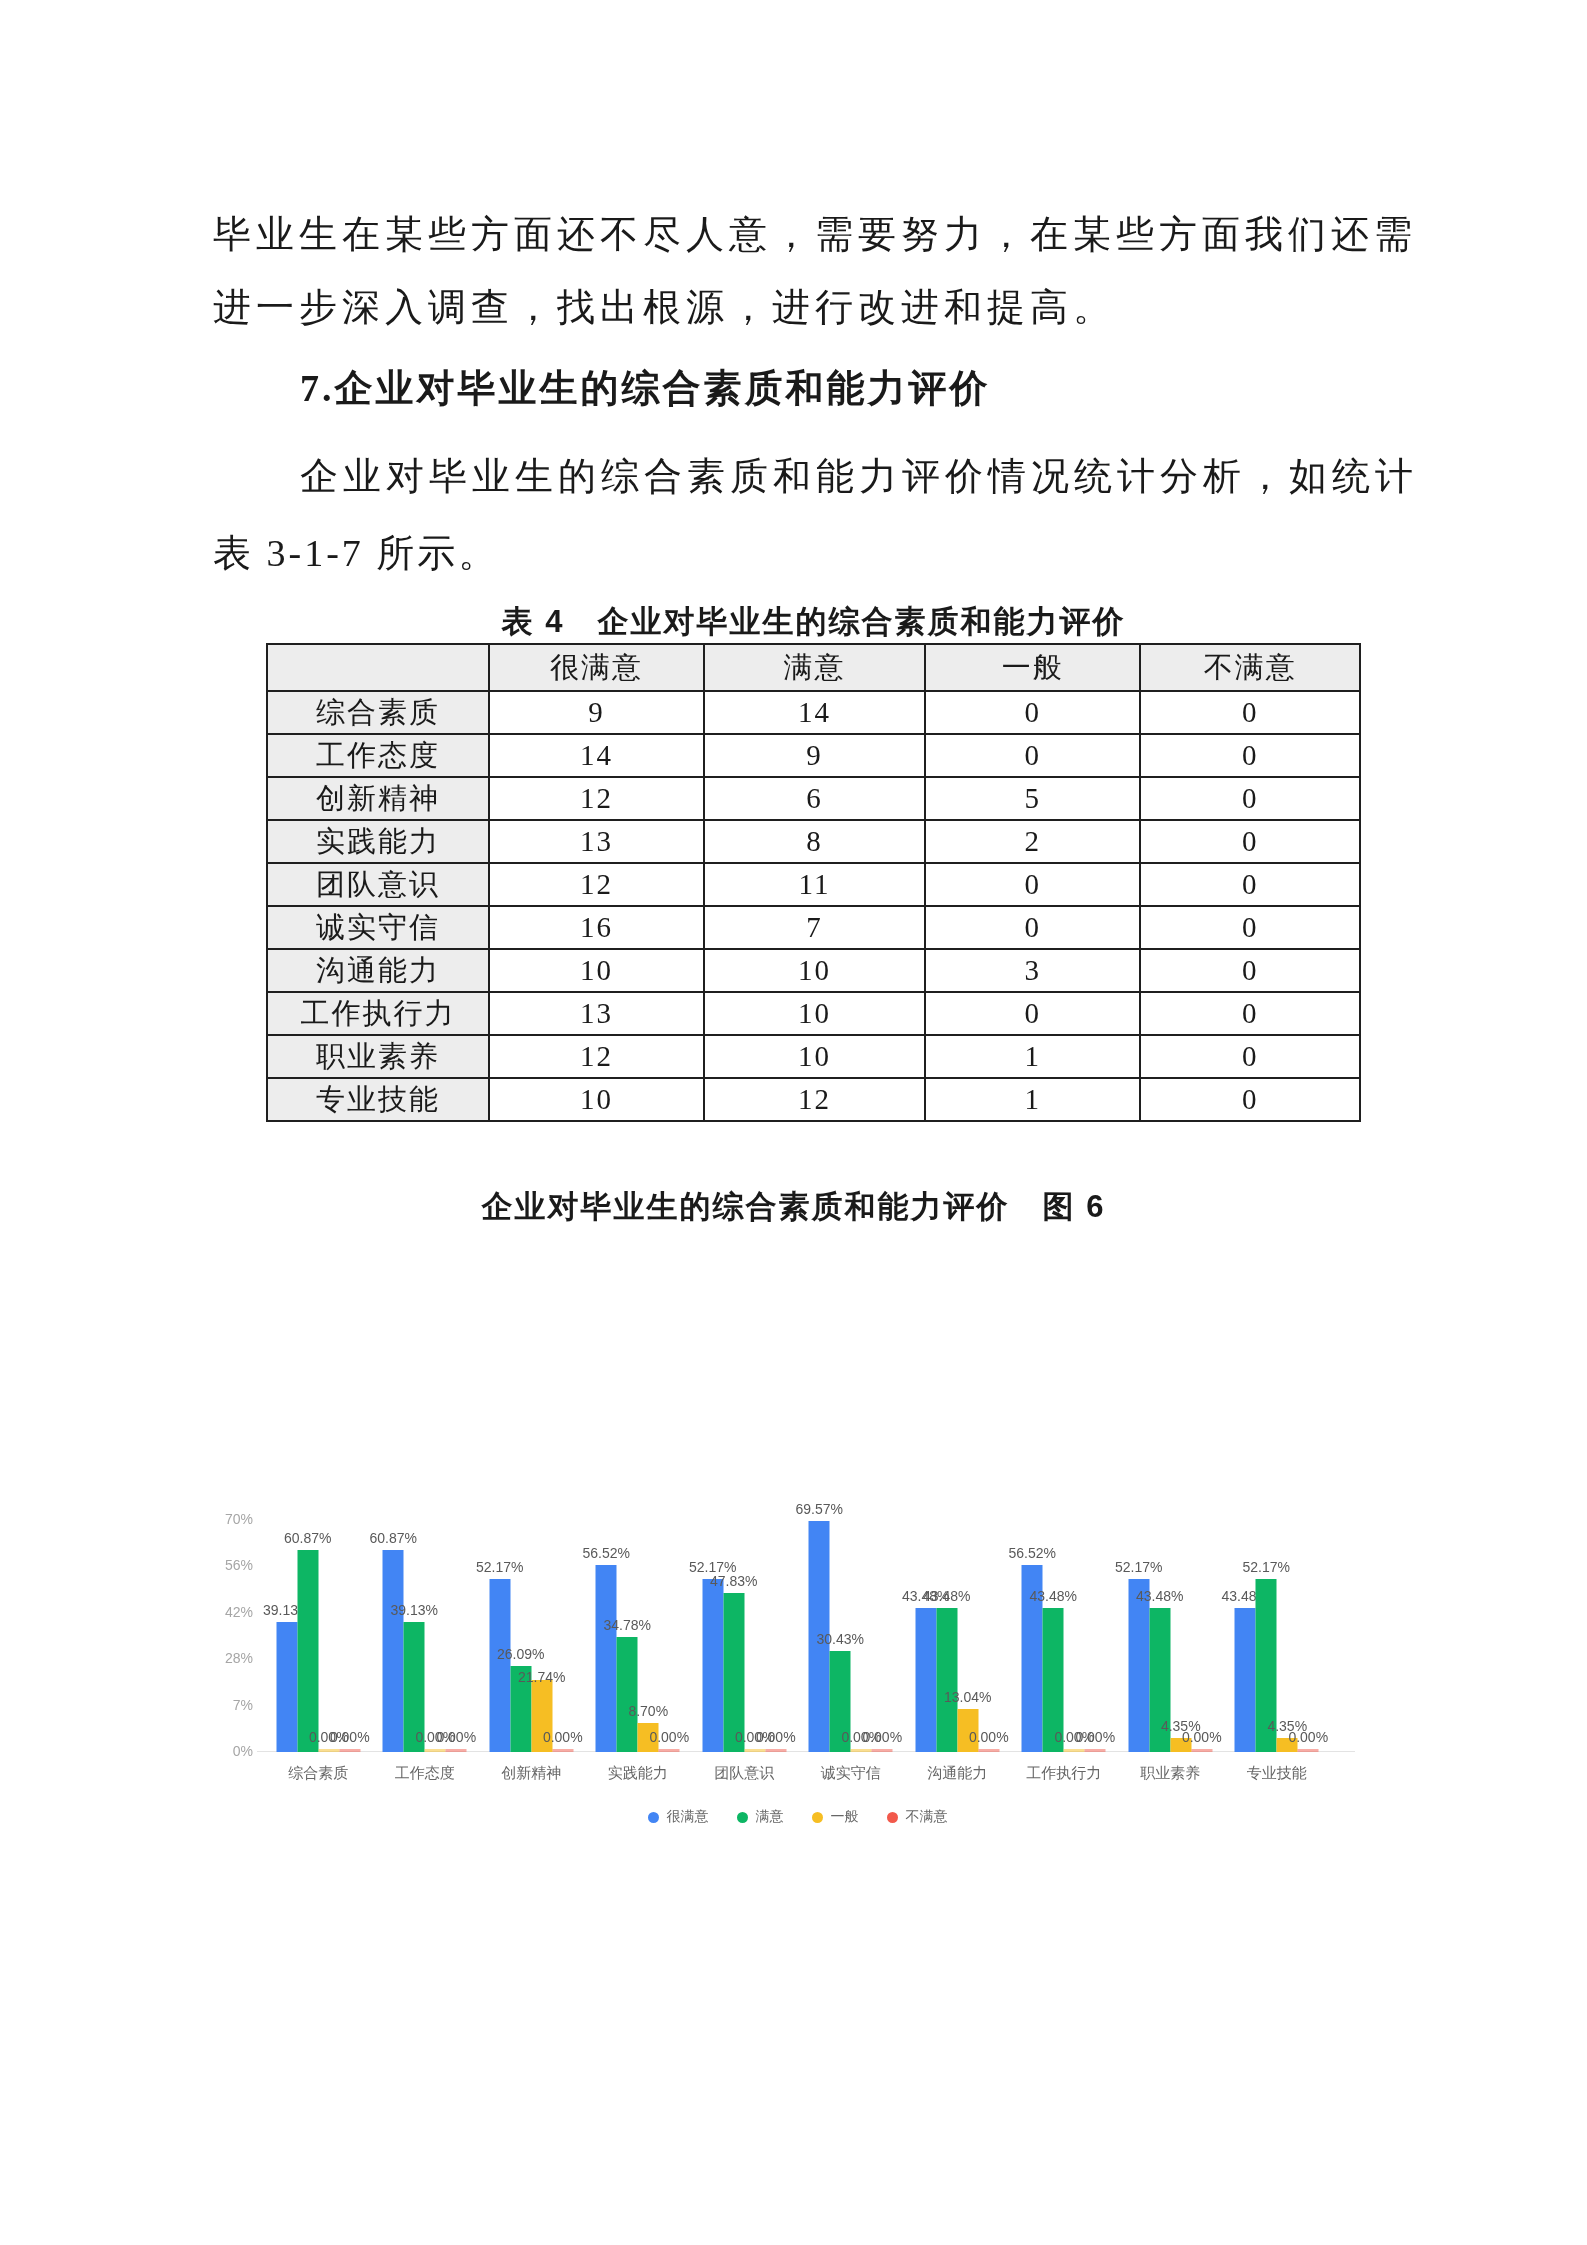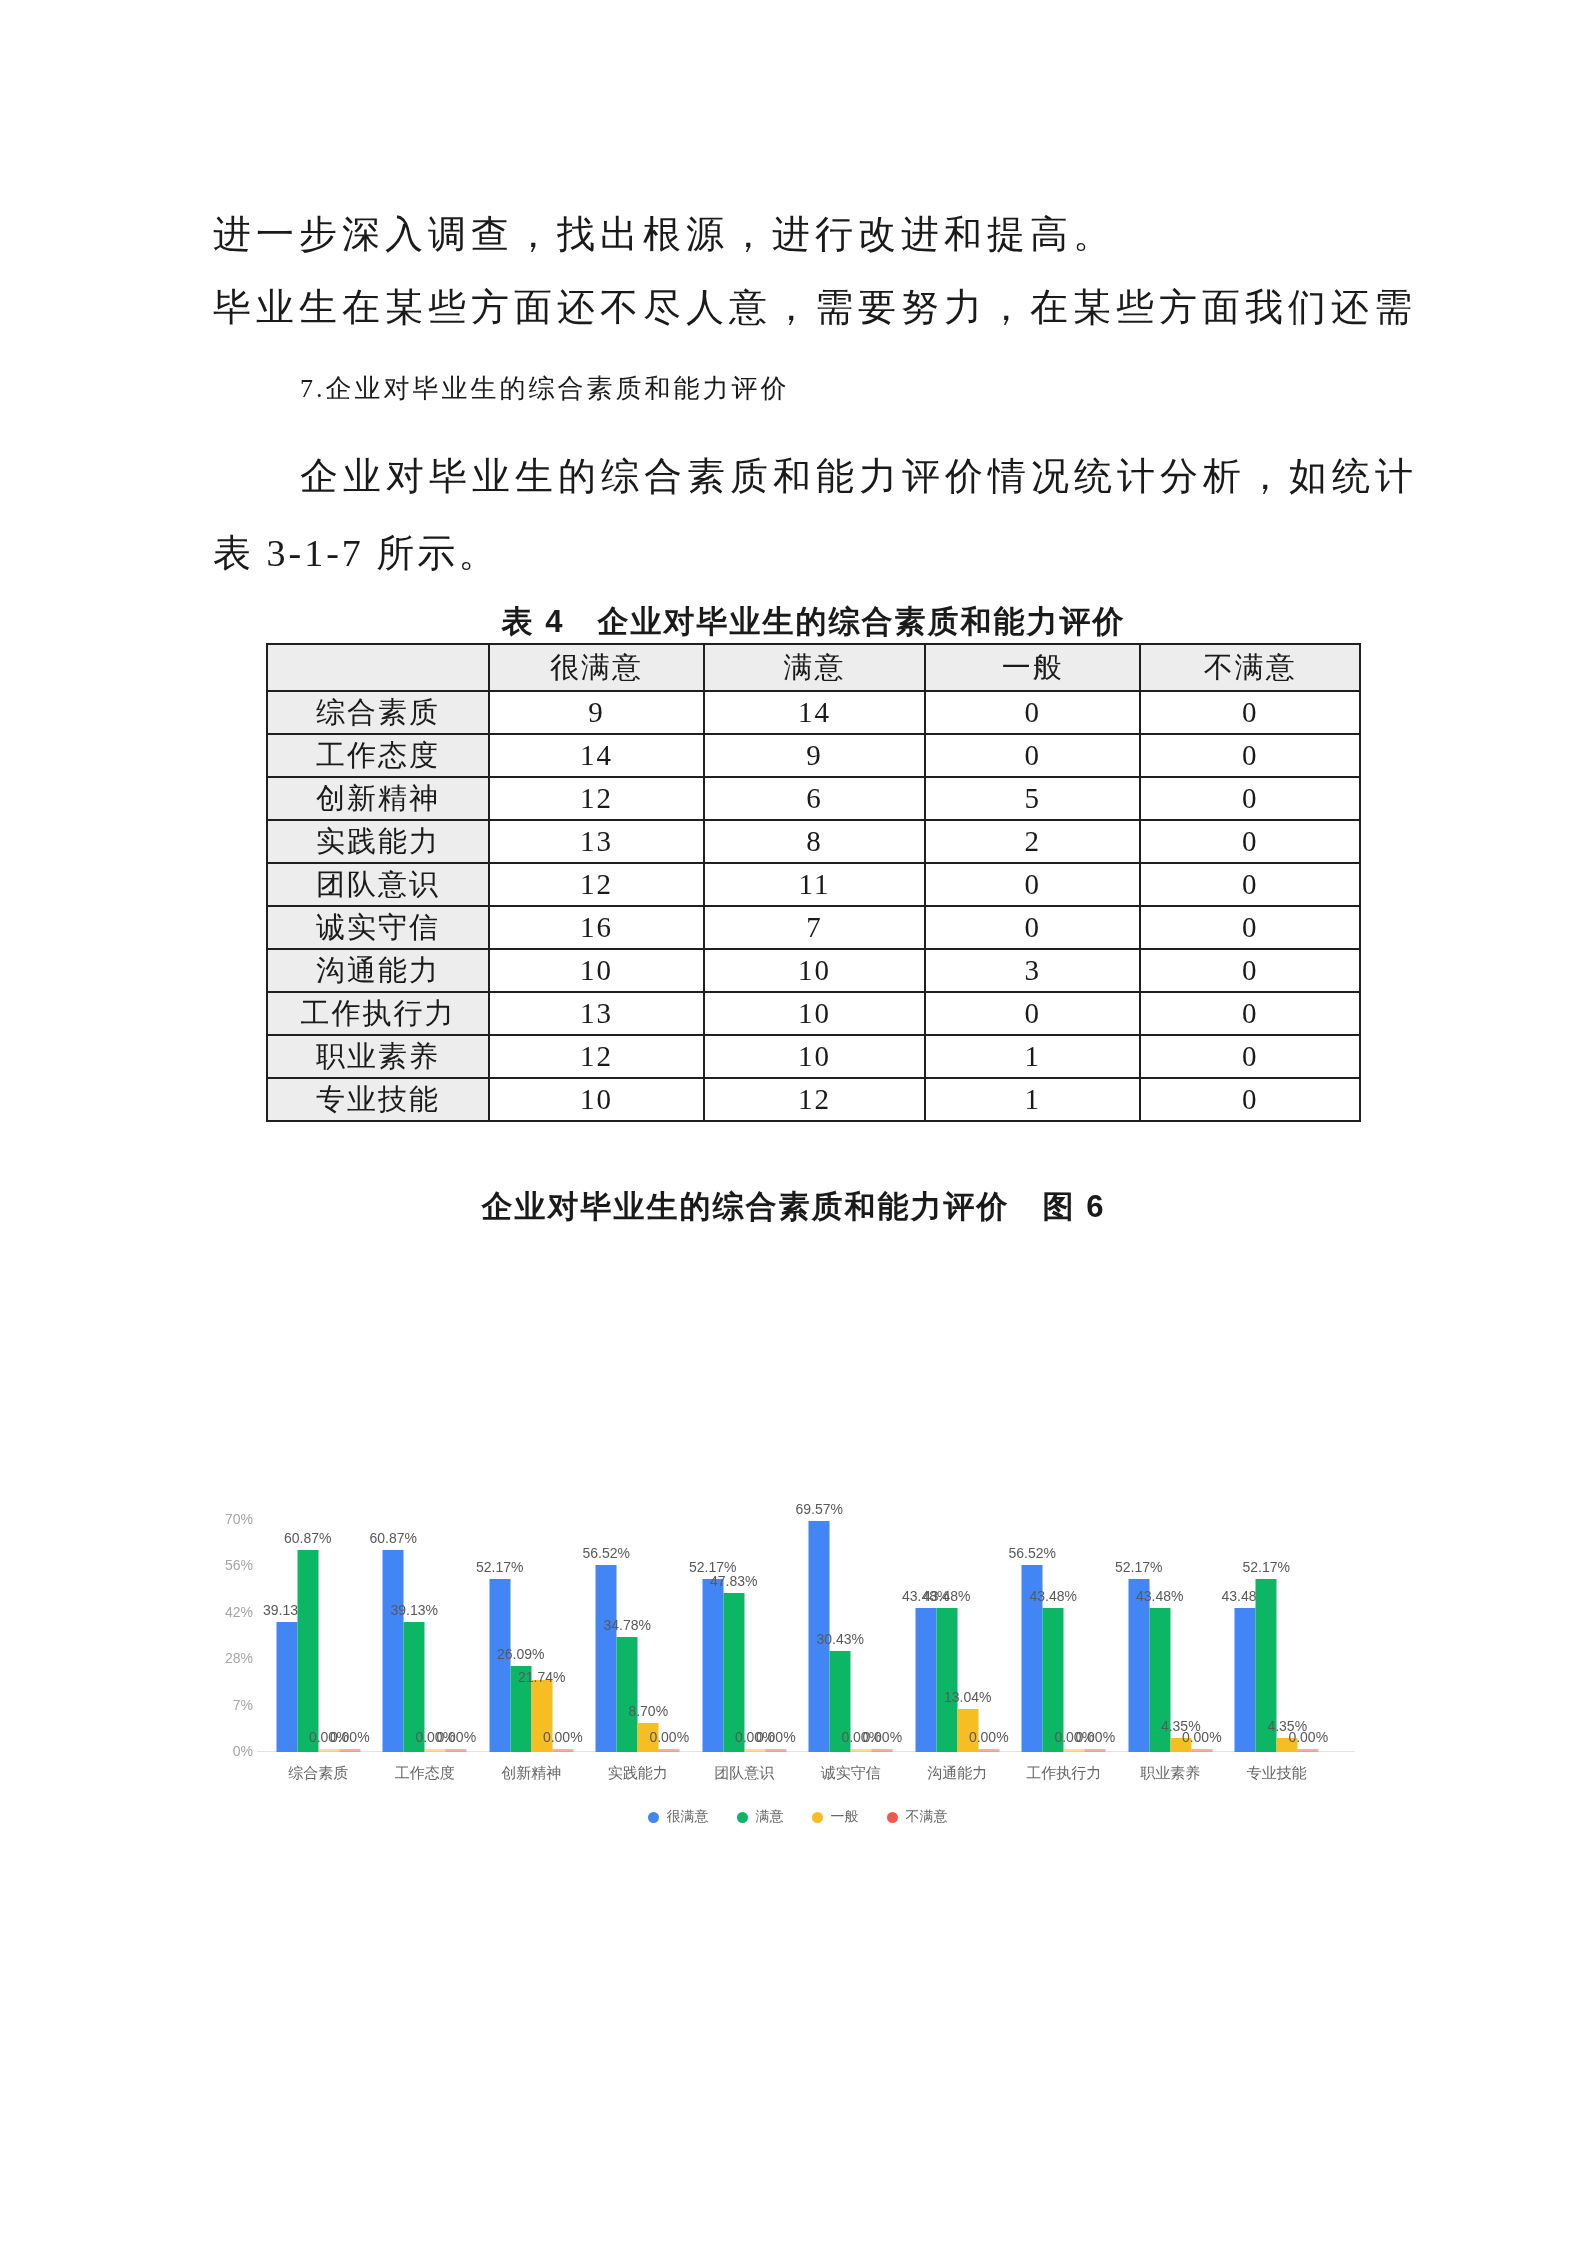--- a/index.html
+++ b/index.html
@@ -4,21 +4,21 @@
 <style>
   html,body{margin:0;padding:0;}
   body{
     width:1587px;height:2245px;position:relative;background:#ffffff;
     font-family:"Liberation Serif","DejaVu Serif",serif;color:#1a1a1a;
     overflow:hidden;
   }
   .abs{position:absolute;}
   
   .bodytext{font-size:38px;line-height:73px;letter-spacing:5px;white-space:nowrap;}
-  .heading{font-size:26px;line-height:73px;letter-spacing:3px;font-weight:normal;white-space:nowrap;}
+  .heading{font-size:38px;line-height:73px;letter-spacing:3px;font-weight:bold;white-space:nowrap;}
   
   .santitle{
     font-family:"Liberation Sans","DejaVu Sans",sans-serif;
     font-weight:bold;font-size:31px;letter-spacing:2px;text-align:center;white-space:nowrap;
   }
   
   table.comp{border-collapse:collapse;table-layout:fixed;width:1095px;}
   table.comp th,table.comp td{
     border:2px solid #1f1f1f;text-align:center;vertical-align:middle;
     font-size:29px;font-weight:normal;padding:0;letter-spacing:2px;
@@ -49,22 +49,22 @@
     display:flex;justify-content:center;align-items:center;gap:28px;
   }
   #chart .legend-item{display:flex;align-items:center;gap:8px;}
   #chart .legend-dot{width:11px;height:11px;border-radius:50%;}
   #chart .legend-label{font-size:14px;color:#666;white-space:nowrap;}
 </style>
 </head>
 <body>
 
 <div class="abs bodytext" style="left:213px;top:198px;">
+  <div>毕业生在某些方面还不尽人意，需要努力，在某些方面我们还需</div>
   <div>进一步深入调查，找出根源，进行改进和提高。</div>
-  <div>毕业生在某些方面还不尽人意，需要努力，在某些方面我们还需</div>
 </div>
 
 <div class="abs heading" style="left:300px;top:352px;">7.企业对毕业生的综合素质和能力评价</div>
 
 <div class="abs bodytext" style="left:300px;top:440px;">企业对毕业生的综合素质和能力评价情况统计分析，如统计</div>
 <div class="abs bodytext" style="left:213px;top:517px;letter-spacing:3px;">表 3-1-7 所示。</div>
 
 <div class="abs santitle" style="left:266px;top:601px;width:1095px;">表 4　企业对毕业生的综合素质和能力评价</div>
 
 <table class="comp abs" style="left:266px;top:643px;">

